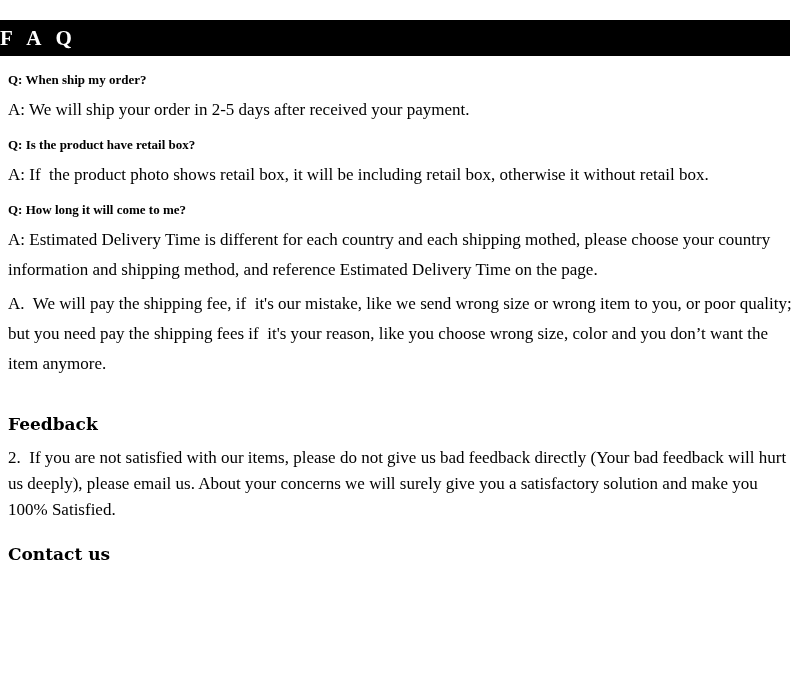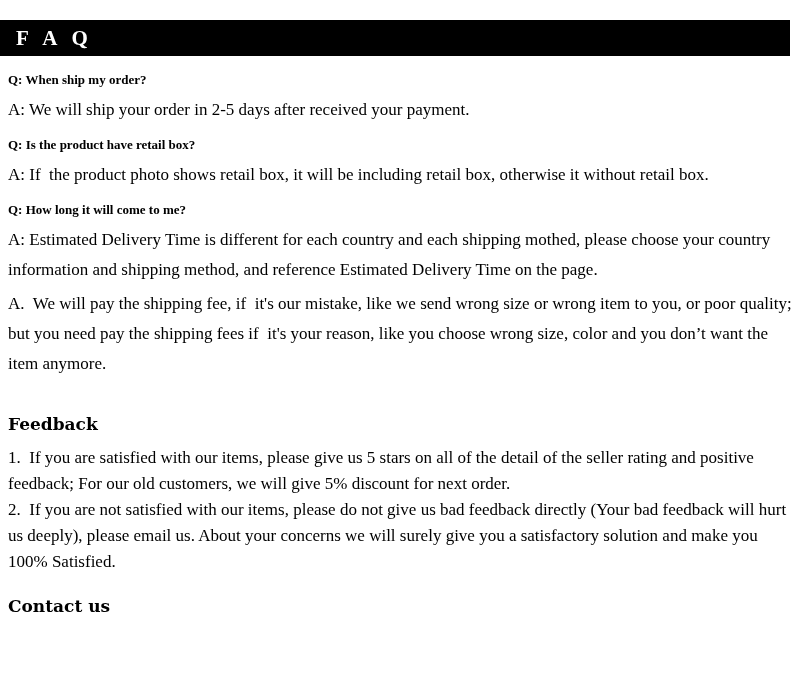--- a/index.html
+++ b/index.html
@@ -34,21 +34,20 @@
     background: #000000;
     display: flex;
     align-items: center;
   }
   .faq-bar-title {
     color: #ffffff;
     font-family: "Liberation Serif", "DejaVu Serif", serif;
     font-weight: bold;
     font-size: 21px;
     letter-spacing: 5px;
-    padding-left: 16px;
     line-height: 1;
   }
 
   
   .content {
     position: absolute;
     left: 8px;
     top: 64px;
     width: 784px;
   }
@@ -129,21 +128,20 @@
       <p class="a-line">A: Estimated Delivery Time is different for each country and each shipping mothed, please choose your country information and shipping method, and reference Estimated Delivery Time on the page.</p>
     </div>
 
 
     <div class="qa-block">
       <p class="a-line">A.  We will pay the shipping fee, if  it's our mistake, like we send wrong size or wrong item to you, or poor quality; but you need pay the shipping fees if  it's your reason, like you choose wrong size, color and you don’t want the item anymore.</p>
     </div>
 
     <div class="section feedback-list" id="feedback-section">
       <p class="section-heading">Feedback</p>
-      <p class="section-para">1.  If you are satisfied with our items, please give us 5 stars on all of the detail of the seller rating and positive feedback; For our old customers, we will give 5% discount for next order.</p>
       <p class="section-para">2.  If you are not satisfied with our items, please do not give us bad feedback directly (Your bad feedback will hurt us deeply), please email us. About your concerns we will surely give you a satisfactory solution and make you 100% Satisfied.</p>
     </div>
 
     <div class="section" id="contact-section">
       <p class="section-heading">Contact us</p>
 
     </div>
 
   </div>
 </div>

